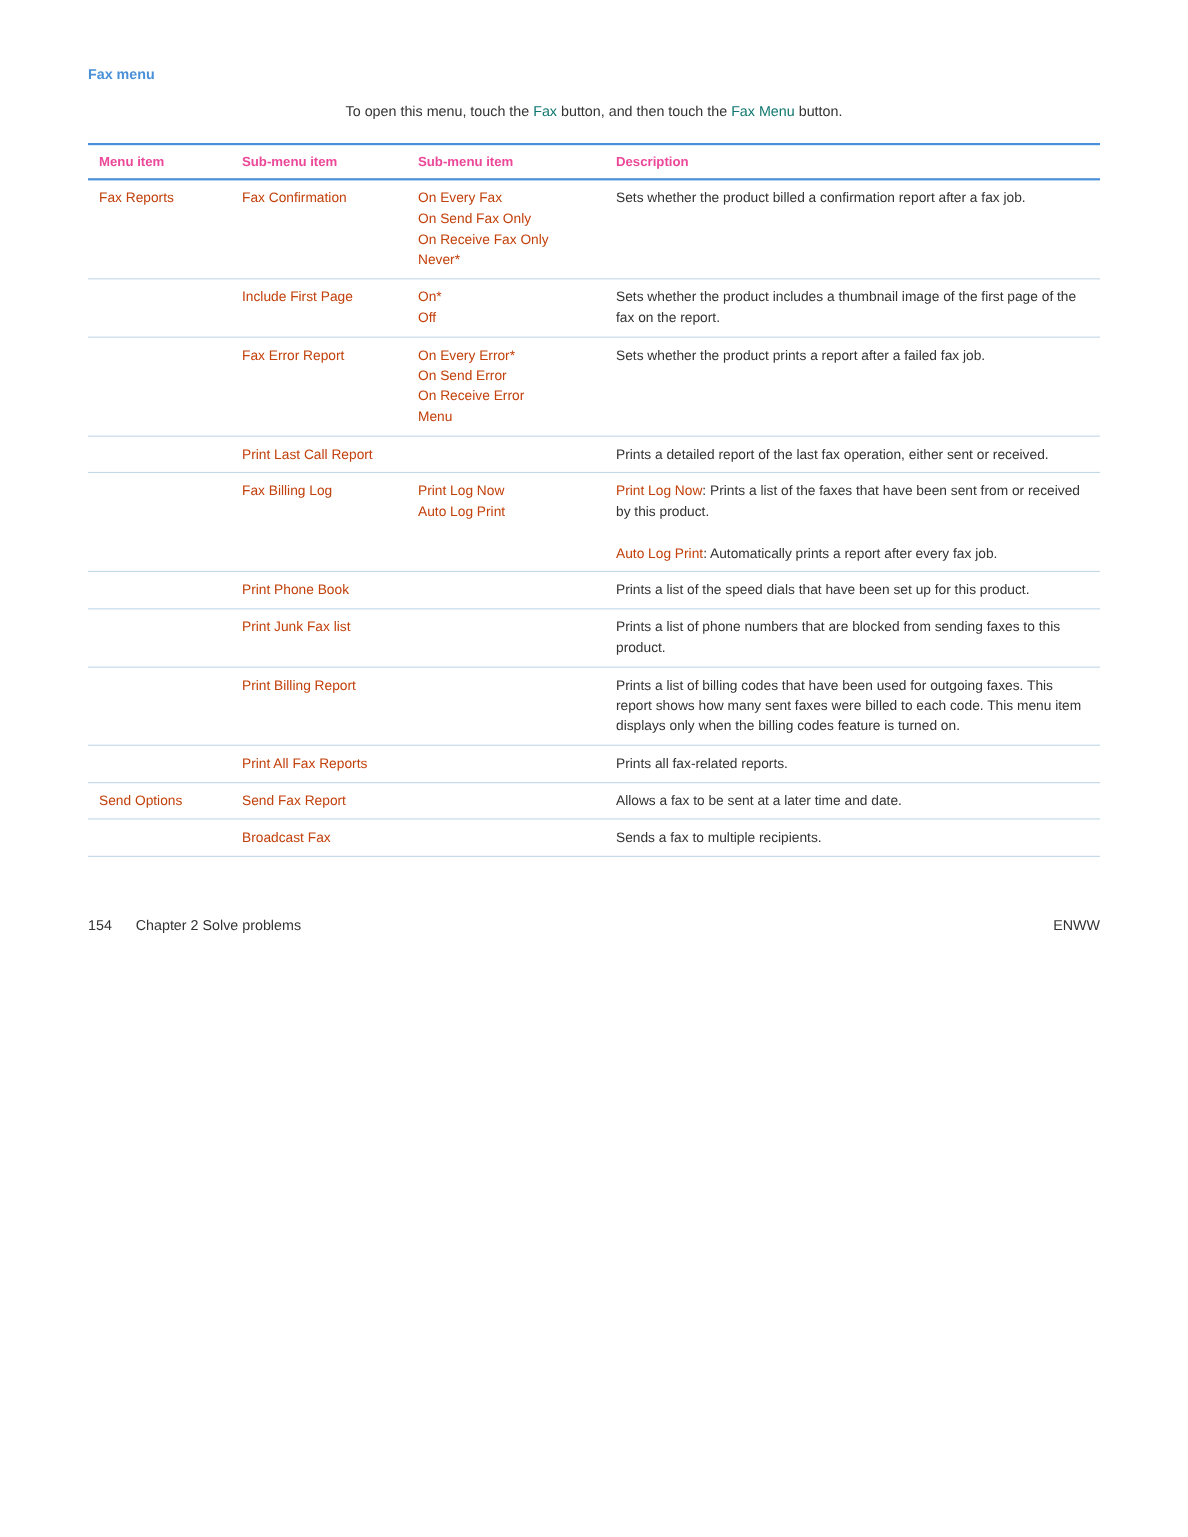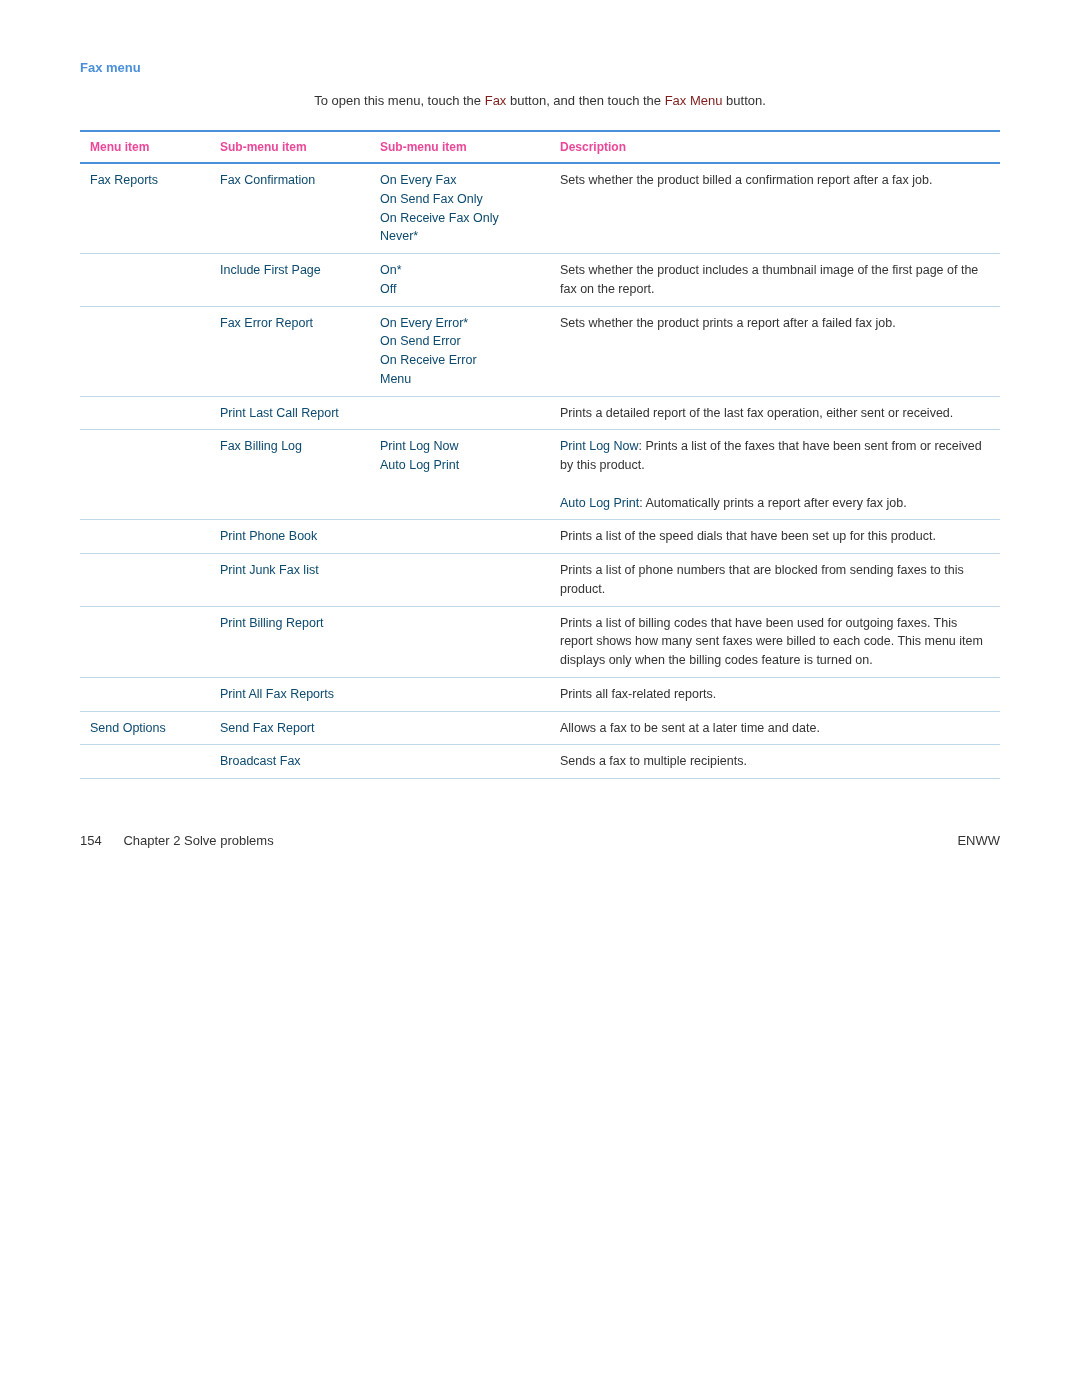--- a/index.html
+++ b/index.html
@@ -18,21 +18,21 @@
       font-weight: bold;
       margin-bottom: 18px;
     }
     .intro-text {
       font-size: 13px;
       color: #333;
       margin-bottom: 22px;
       text-align: center;
     }
     .intro-text .link {
-      color: #7f1d1d;
+      color: #0f766e;
     }
     table {
       width: 100%;
       border-collapse: collapse;
       font-size: 12.5px;
     }
     thead tr {
       border-top: 2px solid #4a90d9;
       border-bottom: 2px solid #4a90d9;
     }
@@ -50,21 +50,21 @@
     }
     tbody td {
       padding: 7px 10px;
       vertical-align: top;
       line-height: 1.5;
     }
     .col-menu { width: 130px; }
     .col-sub1 { width: 160px; }
     .col-sub2 { width: 180px; }
     .col-desc { width: auto; }
-    .link-blue { color: #0c4a6e; }
+    .link-blue { color: #c2410c; }
     .footer-area {
       display: flex;
       justify-content: space-between;
       align-items: center;
       margin-top: 54px;
       font-size: 13px;
       color: #333;
     }
     .footer-chapter {
       font-size: 13px;

